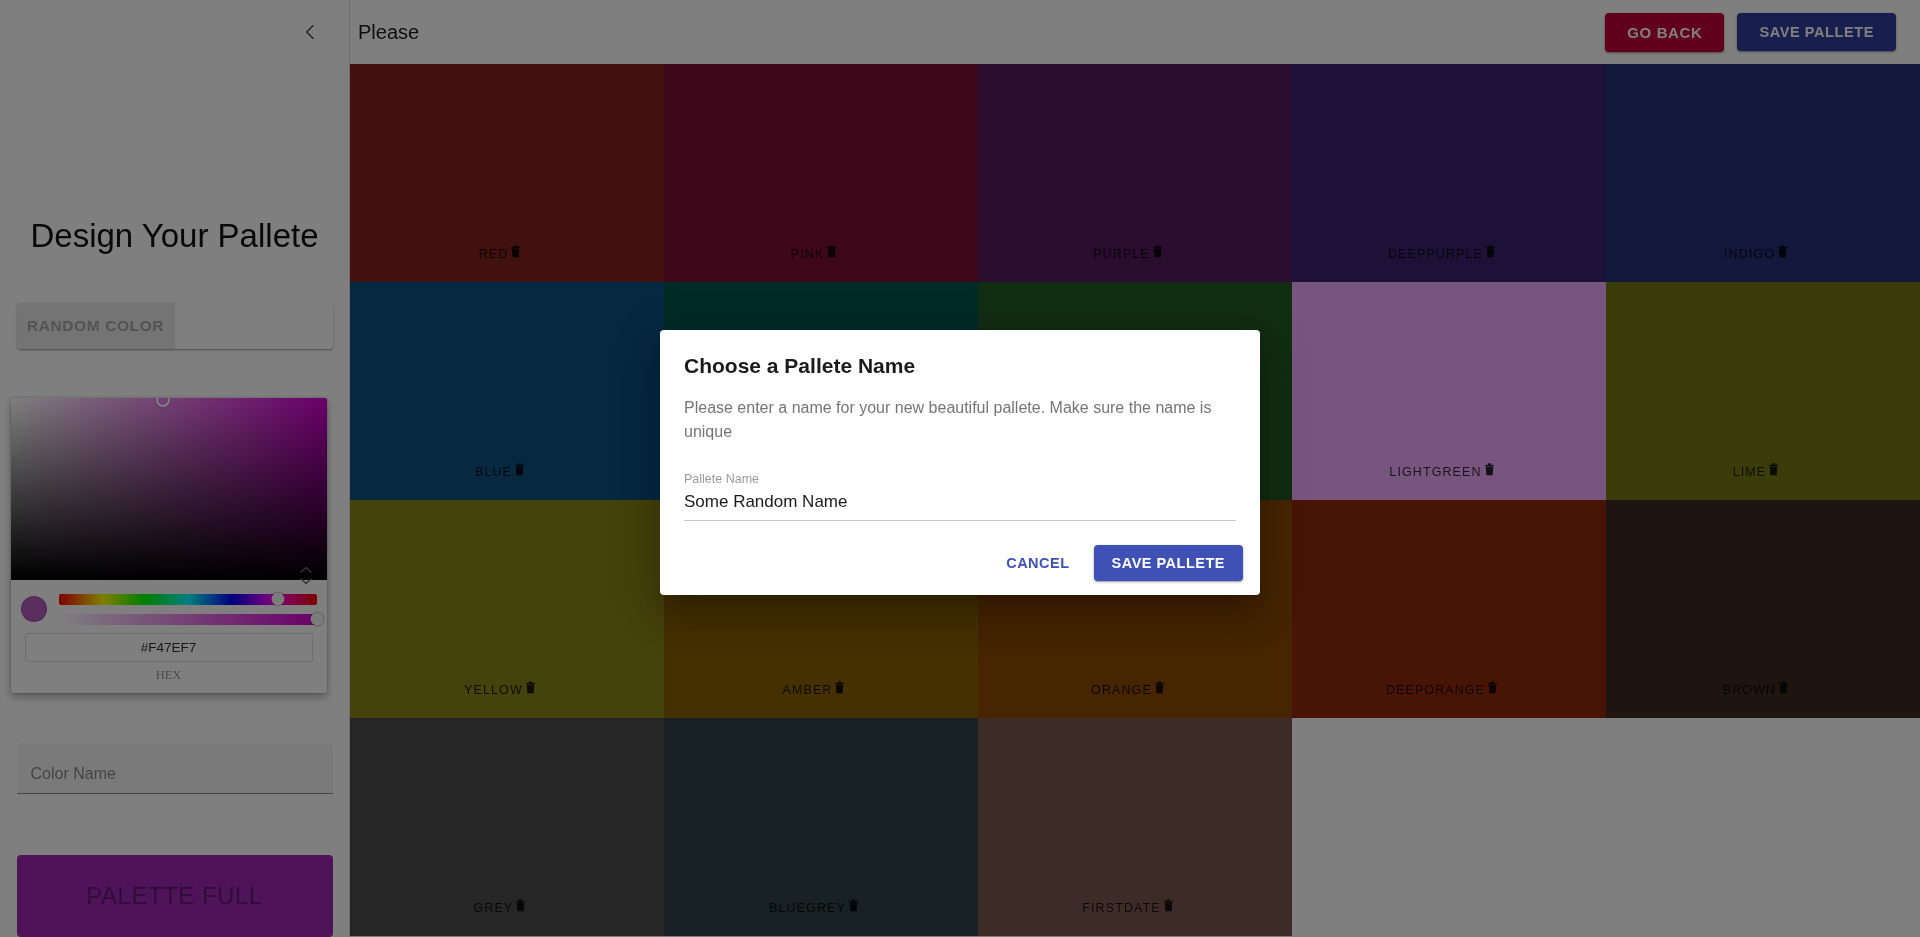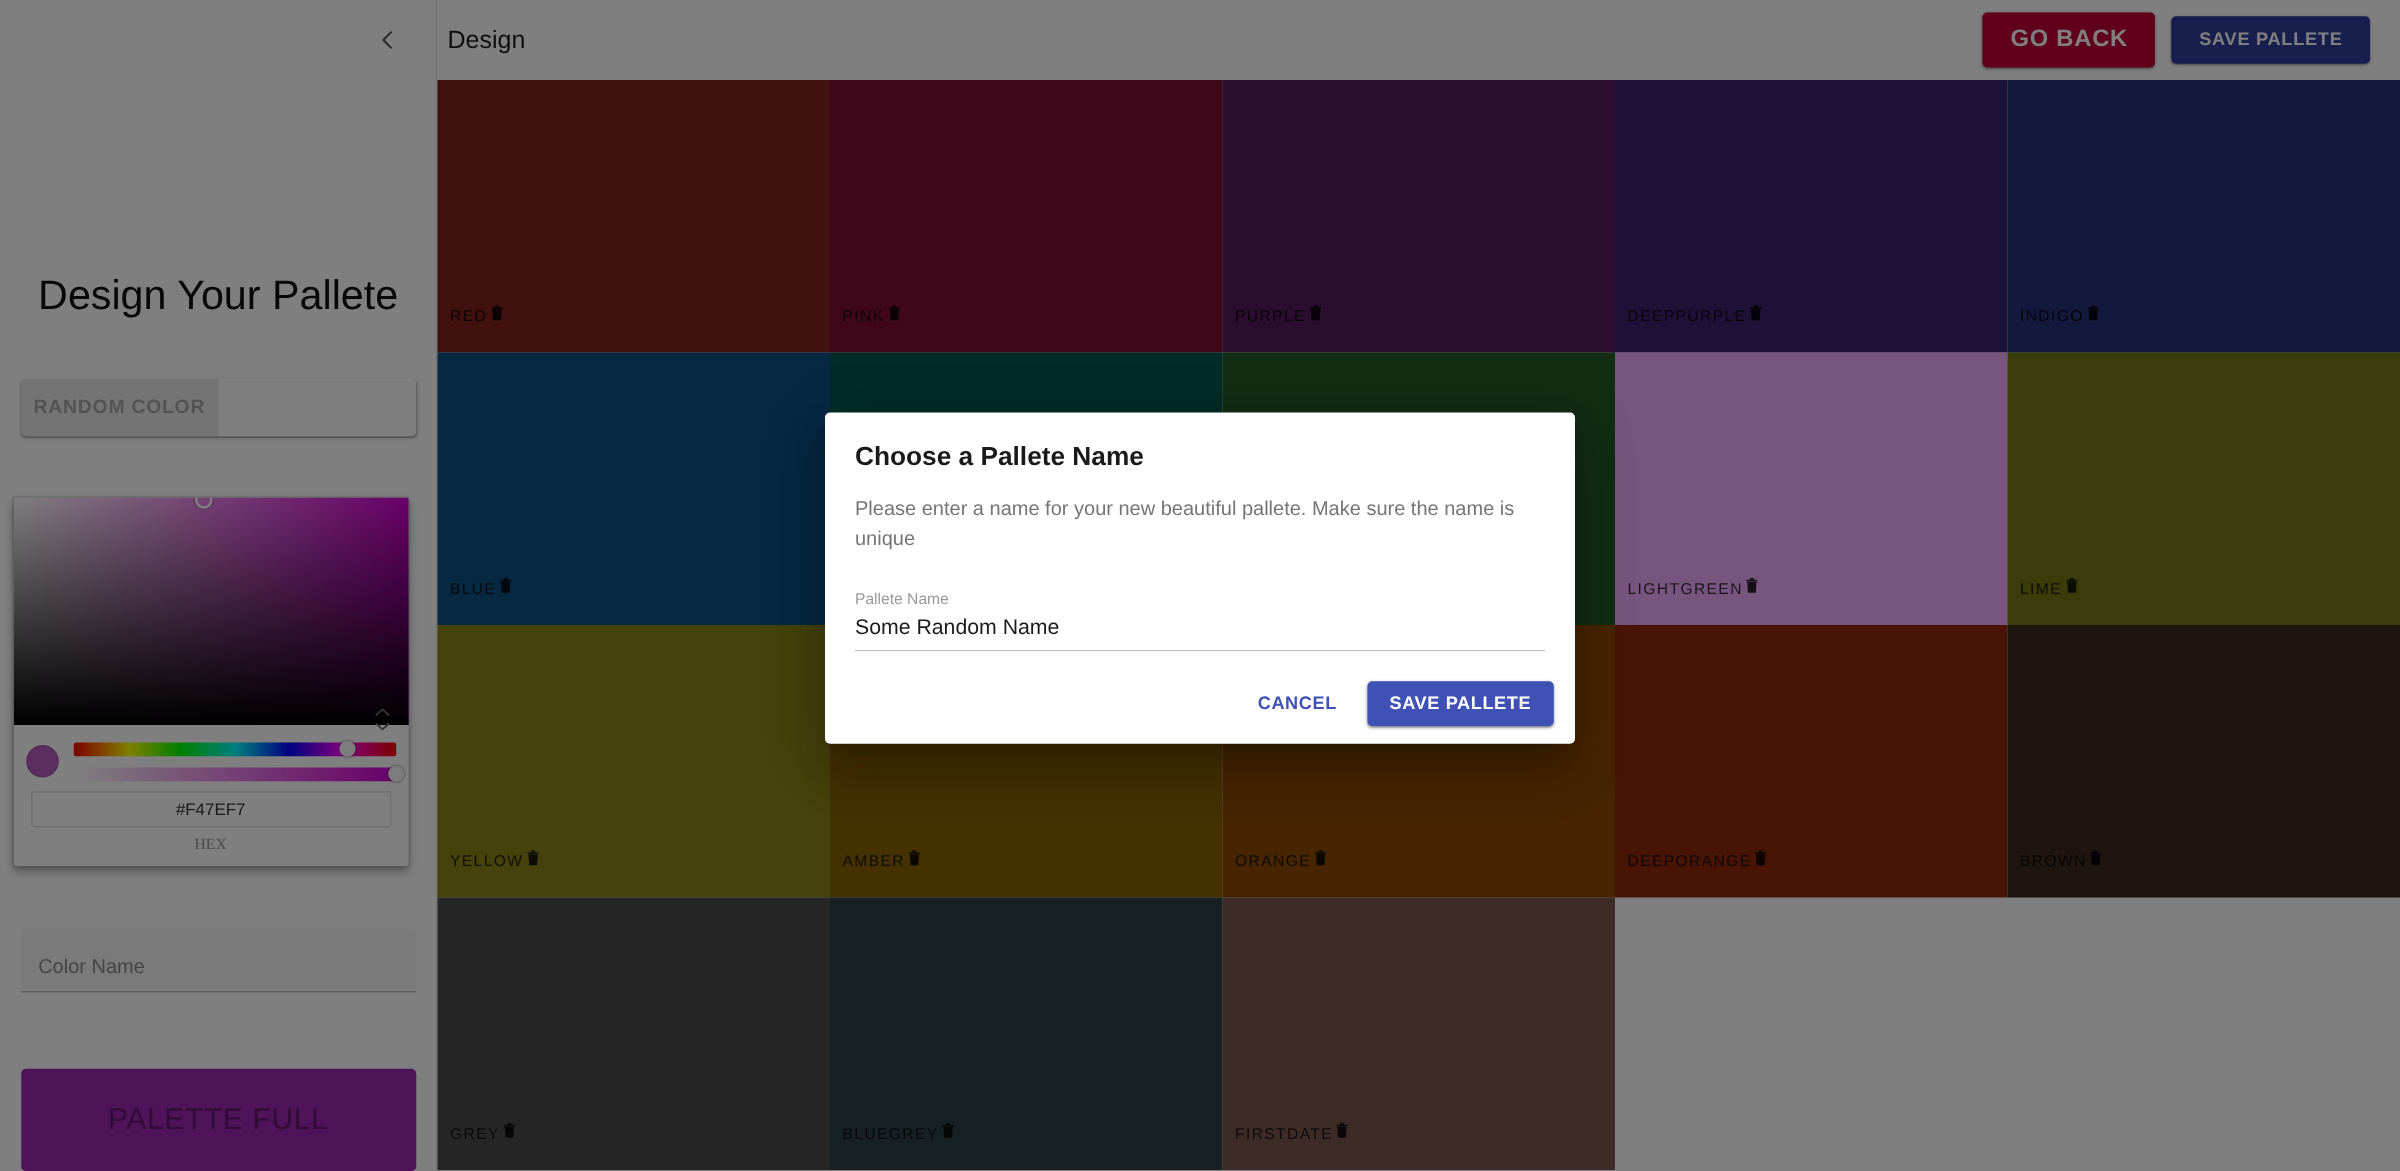--- a/index.html
+++ b/index.html
@@ -143,41 +143,41 @@
   .main { position: absolute; left: 350px; top: 0; right: 0; bottom: 0; background:#fff; }
   .appbar {
     height: 64px; background: #fff; display: flex; align-items: center;
     padding: 0 24px 0 8px; justify-content: space-between;
     box-shadow: 0 1px 2px rgba(0,0,0,0.06);
   }
   .appbar-title { font-size: 20px; color: #1c1c1c; font-weight: 400; }
   .appbar-actions { display: flex; gap: 13px; align-items: center; }
   .btn-goback {
     background: #c2003b; color: #fff; border: none; border-radius: 4px;
-    padding: 11px 22px; font-size: 19px; font-weight: 700; letter-spacing: .6px;
+    padding: 11px 22px; font-size: 15px; font-weight: 700; letter-spacing: .6px;
     cursor: pointer; box-shadow: 0 1px 3px rgba(0,0,0,.3), 0 1px 1px rgba(0,0,0,.16);
     font-family: "Liberation Sans", sans-serif;
   }
   .btn-savepal {
     background: #303f9f; color: #fff; border: none; border-radius: 4px;
     padding: 11px 22px; font-size: 14.5px; font-weight: 700; letter-spacing: .6px;
     cursor: pointer; box-shadow: 0 1px 3px rgba(0,0,0,.3), 0 1px 1px rgba(0,0,0,.16);
     font-family: "Liberation Sans", sans-serif;
   }
 
   .grid {
     position: absolute; left: 0; top: 64px; right: 0; bottom: 0;
     display: grid;
     grid-template-columns: repeat(5, 1fr);
     grid-auto-rows: 218px;
   }
   .swatch { position: relative; overflow: hidden; }
   .swatch-bar {
     position: absolute; left: 0; right: 12px; bottom: 18px;
-    display: flex; align-items: center; justify-content: flex-start;
+    display: flex; align-items: center; justify-content: center;
     padding: 0 10px;
   }
   .swatch-name {
     font-size: 12.5px; letter-spacing: 1.1px; color: rgba(0,0,0,.78);
     text-transform: uppercase; font-family: "Liberation Sans", sans-serif;
   }
   .trash-icon { width: 15px; height: 17px; cursor: pointer; }
 
   
   .overlay {
@@ -273,21 +273,21 @@
 
     <div class="name-field">
       <input placeholder="Color Name" style="">
     </div>
 
     <button class="palette-full">PALETTE FULL</button>
   </div>
 
   <div class="main">
     <div class="appbar">
-      <div class="appbar-title">Design</div>
+      <div class="appbar-title">Please</div>
       <div class="appbar-actions">
         <button class="btn-goback">GO BACK</button>
         <button class="btn-savepal">SAVE PALLETE</button>
       </div>
     </div>
     <div class="grid" id="swatch-grid">
         <div class="swatch" style="background: rgb(128, 35, 28);">
           <div class="swatch-bar">
             <span class="swatch-name">RED</span>
             <span><svg class="trash-icon" viewBox="0 0 24 24" aria-hidden="true">

